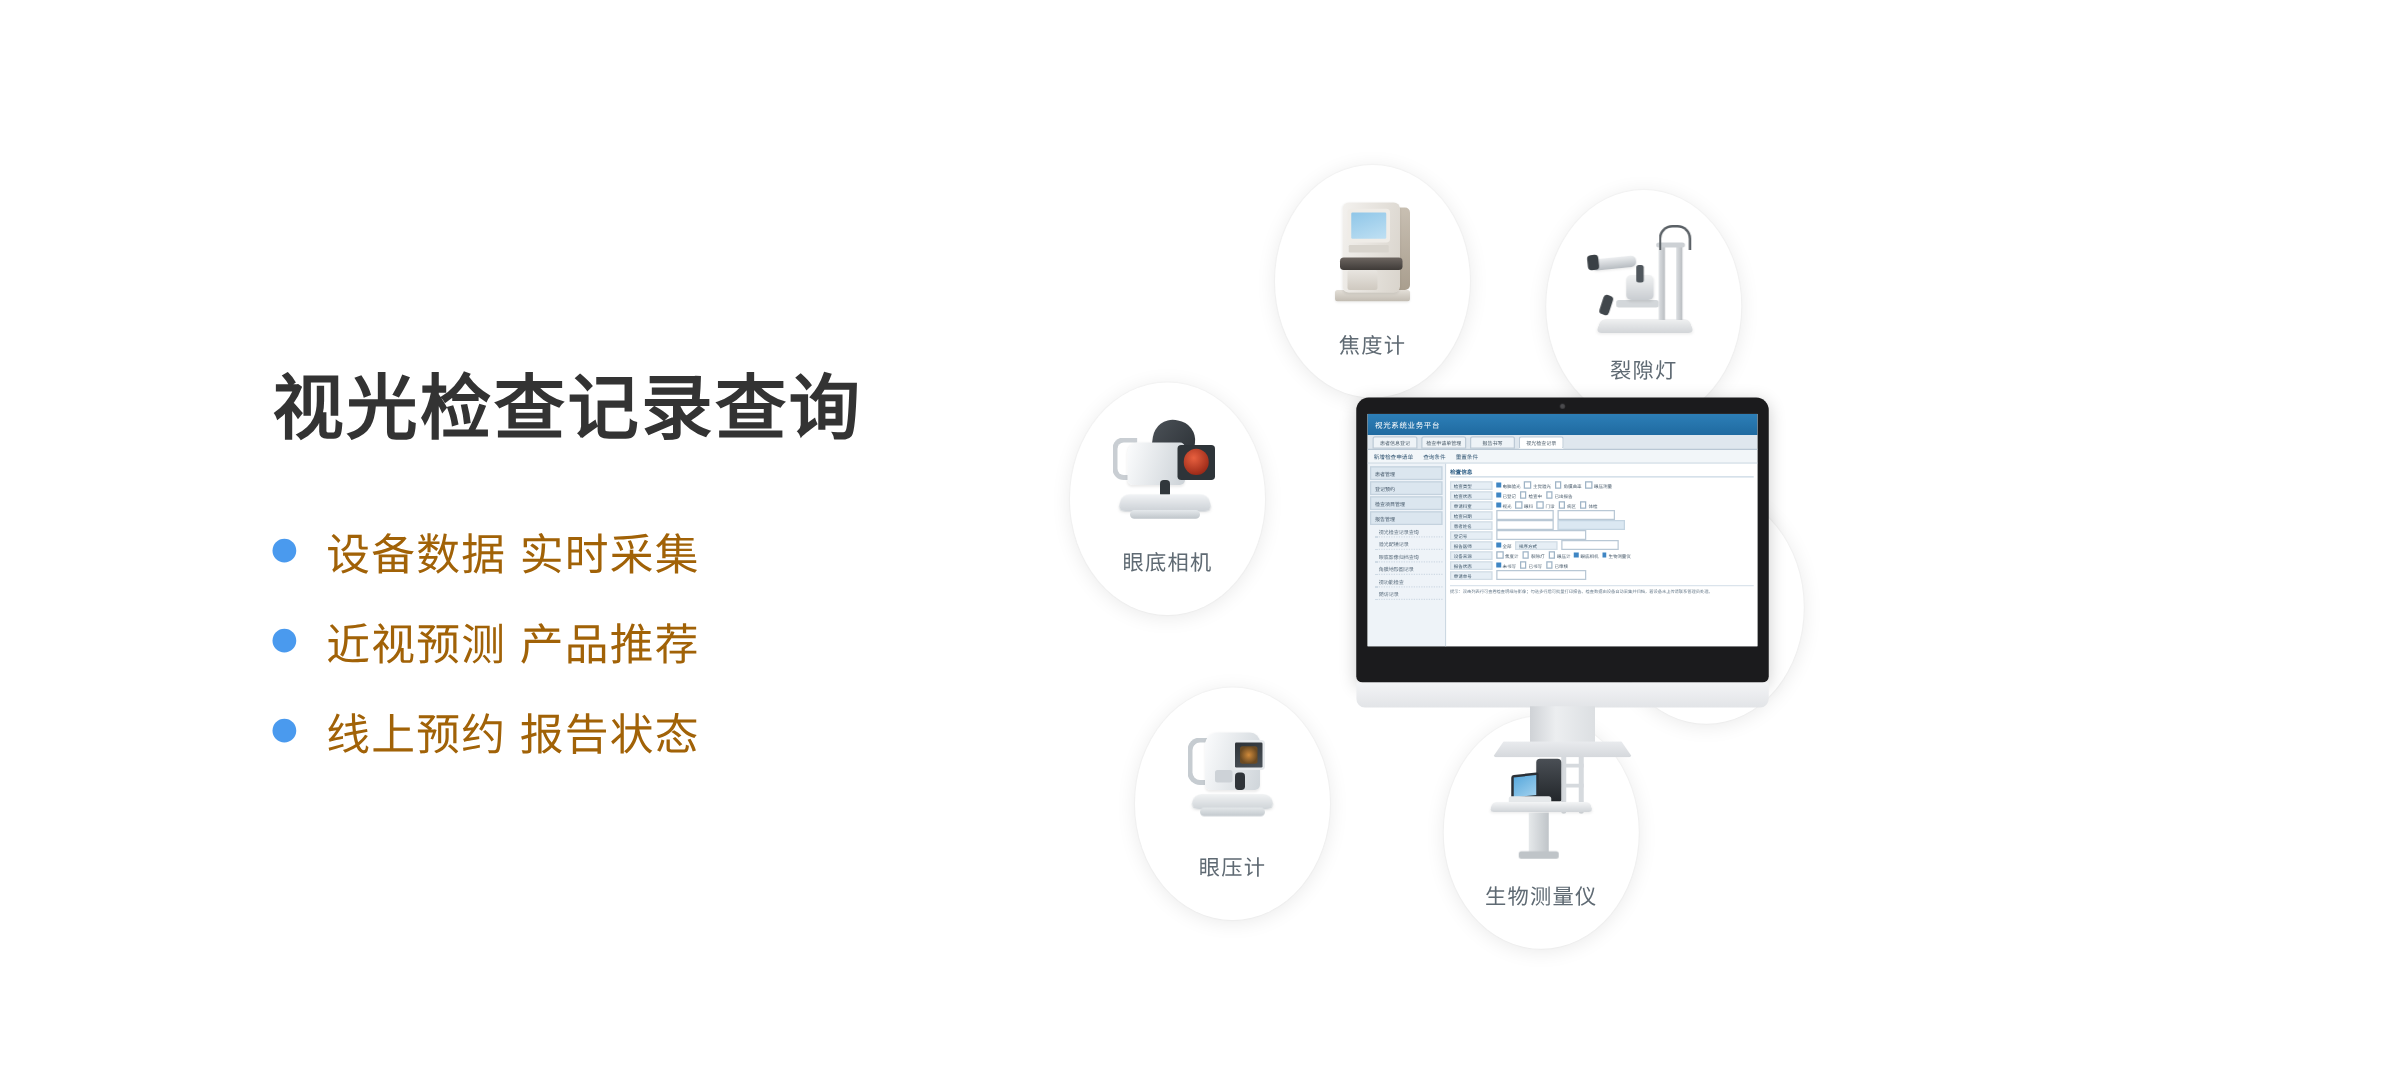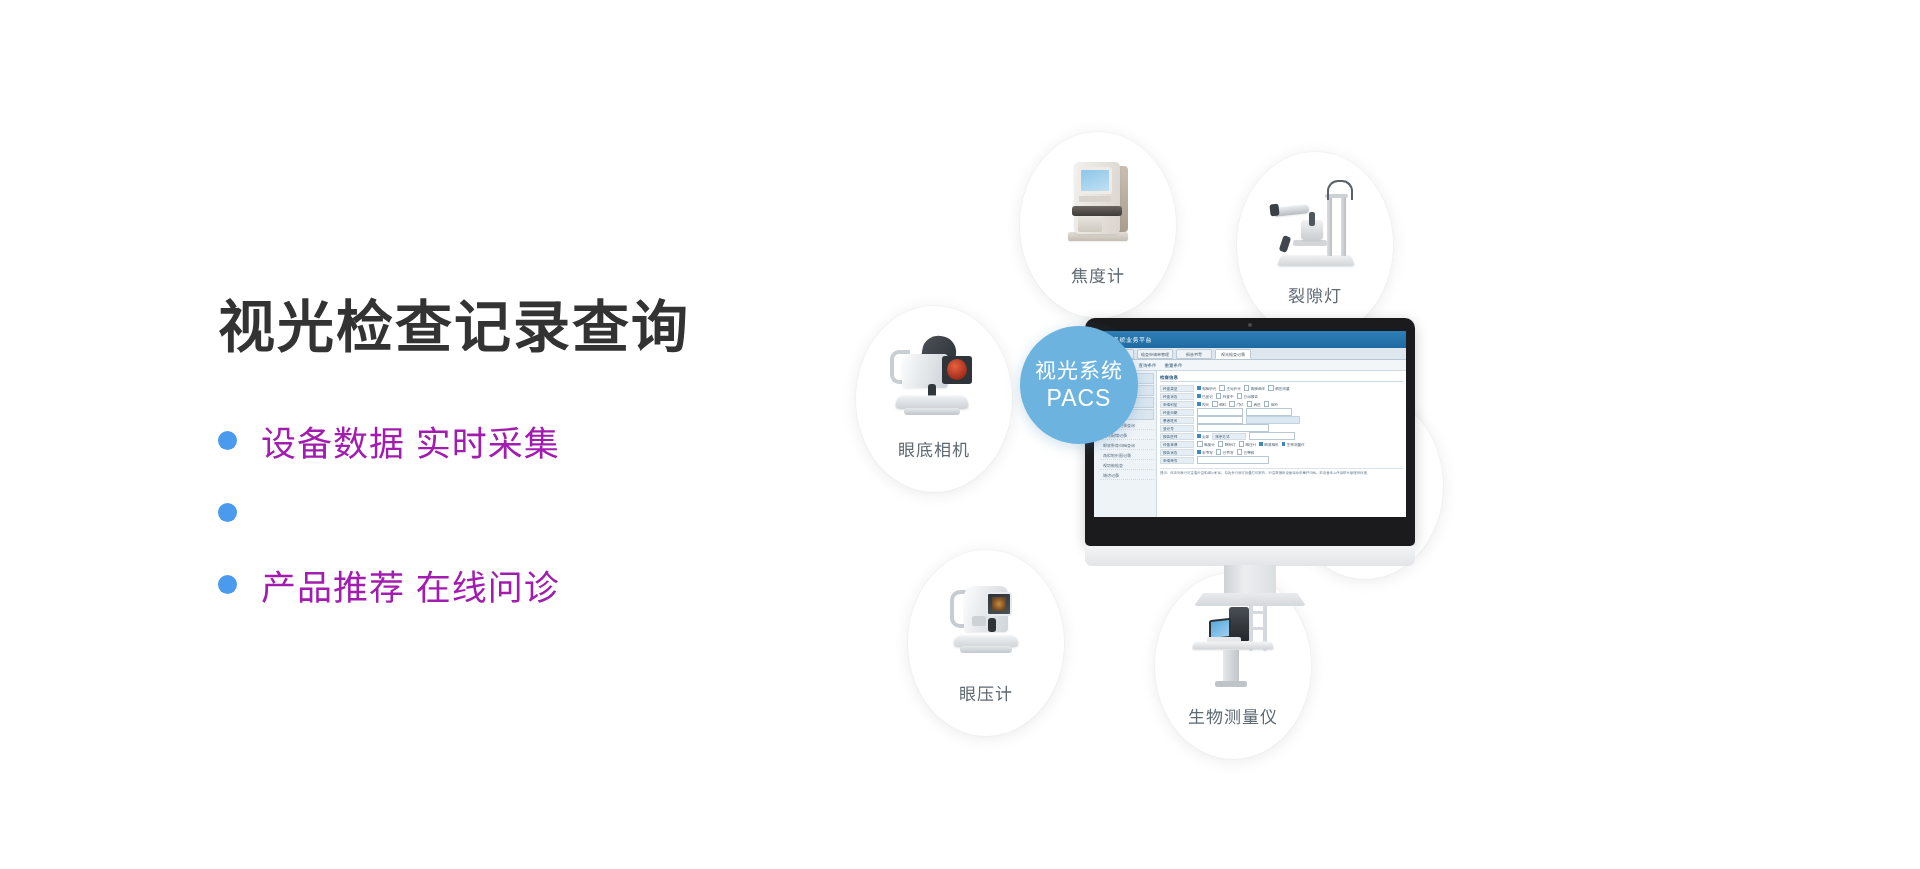--- a/index.html
+++ b/index.html
@@ -50,21 +50,21 @@
   .bullet-dot {
     width: 19px;
     height: 19px;
     border-radius: 50%;
     background: #4a9aee;
     flex: 0 0 auto;
     margin-right: 24px;
   }
   .bullet-text {
     font-size: 35px;
-    color: #a21caf;
+    color: #a16207;
     letter-spacing: 1px;
     white-space: nowrap;
   }
 
   
   .diagram {
     position: absolute;
     left: 900px;
     top: 60px;
     width: 1020px;
@@ -355,24 +355,25 @@
   <div class="left-panel">
     <h1 class="headline">视光检查记录查询</h1>
 
     <ul class="bullet-list">
       <li class="bullet-row">
         <span class="bullet-dot"></span>
         <span class="bullet-text">设备数据 实时采集</span>
       </li>
       <li class="bullet-row">
         <span class="bullet-dot"></span>
+        <span class="bullet-text">近视预测 产品推荐</span>
       </li>
       <li class="bullet-row">
         <span class="bullet-dot"></span>
-        <span class="bullet-text">产品推荐 在线问诊</span>
+        <span class="bullet-text">线上预约 报告状态</span>
       </li>
     </ul>
   </div>
 
   <div class="diagram">
 
     <div class="monitor">
       <div class="monitor-body">
         <div class="monitor-cam"></div>
         <div class="monitor-screen">
@@ -547,24 +548,20 @@
             </div>
           </div>
 
         </div>
       </div>
       <div class="monitor-chin"></div>
       <div class="monitor-neck"></div>
       <div class="monitor-base"></div>
     </div>
 
-    <div class="hub">
-      <span class="hub-line1">视光系统</span>
-      <span class="hub-line2">PACS</span>
-    </div>
 
     <div class="device dev-lensmeter">
       <div class="device-art">
         <span class="art lm-base sh"></span>
         <span class="art lm-side"></span>
         <span class="art lm-body sh"></span>
         <span class="art lm-screen-bez"></span>
         <span class="art lm-screen"></span>
         <span class="art lm-keys"></span>
         <span class="art lm-arm"></span>

